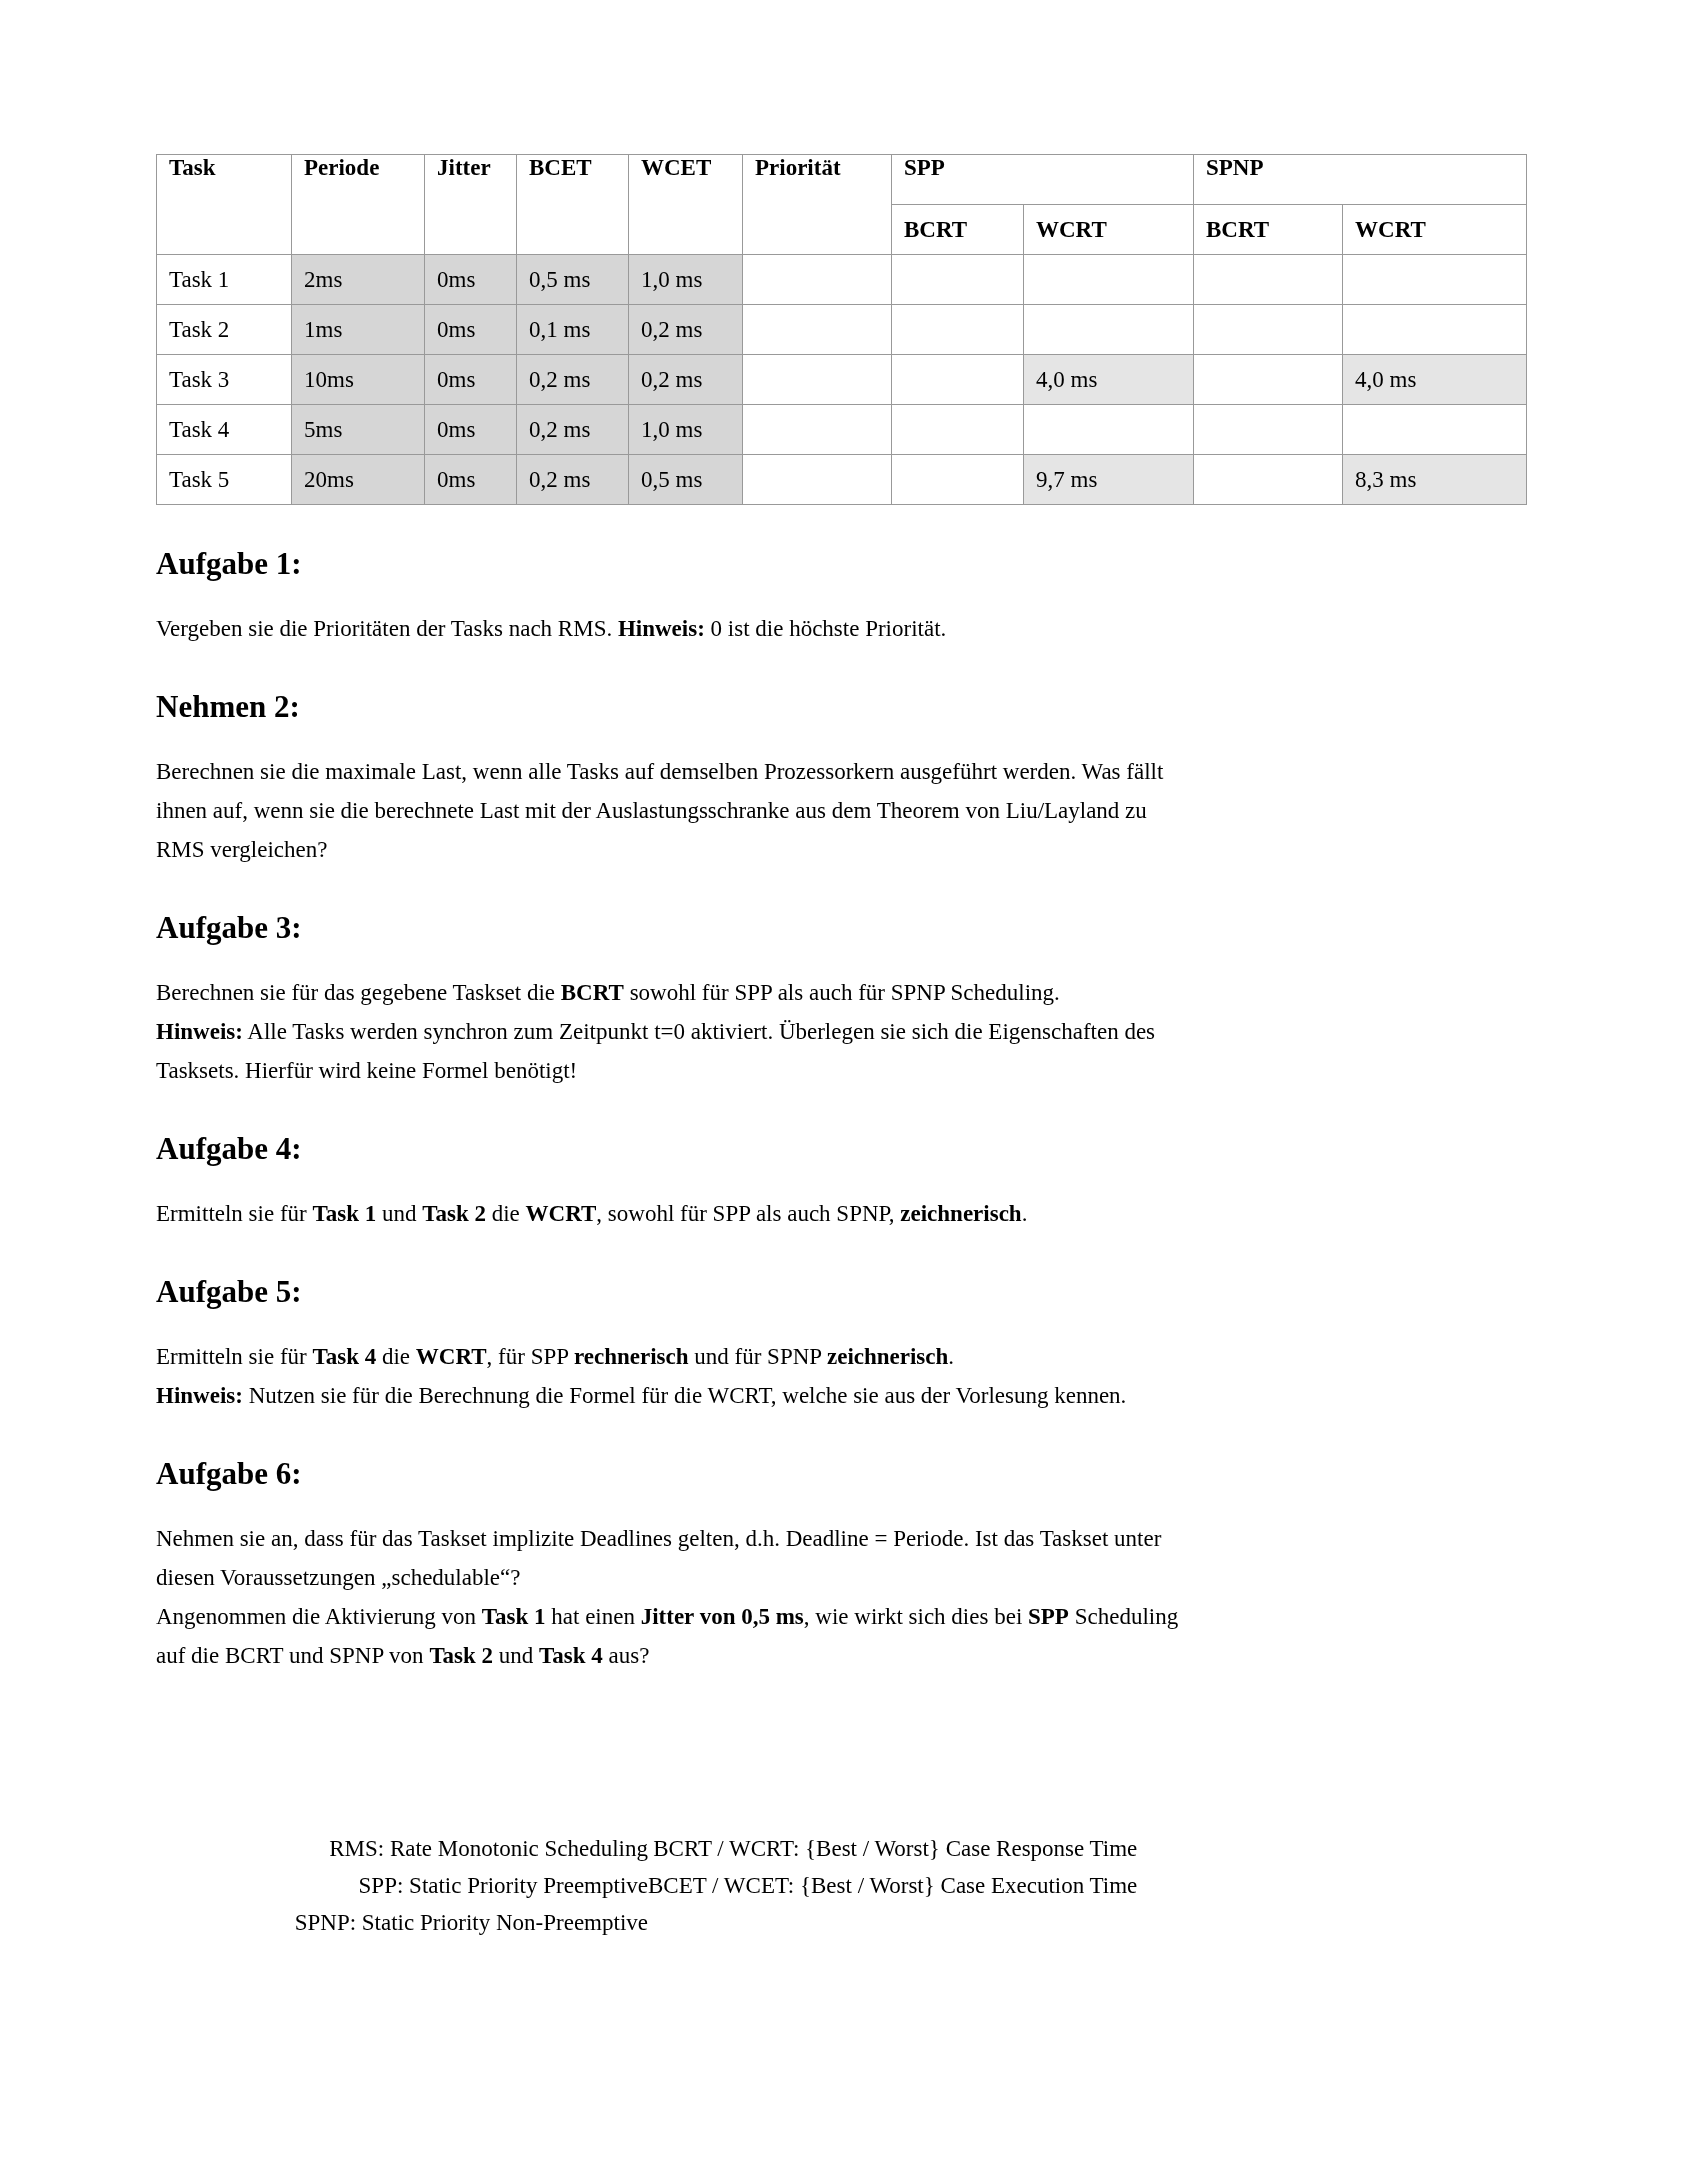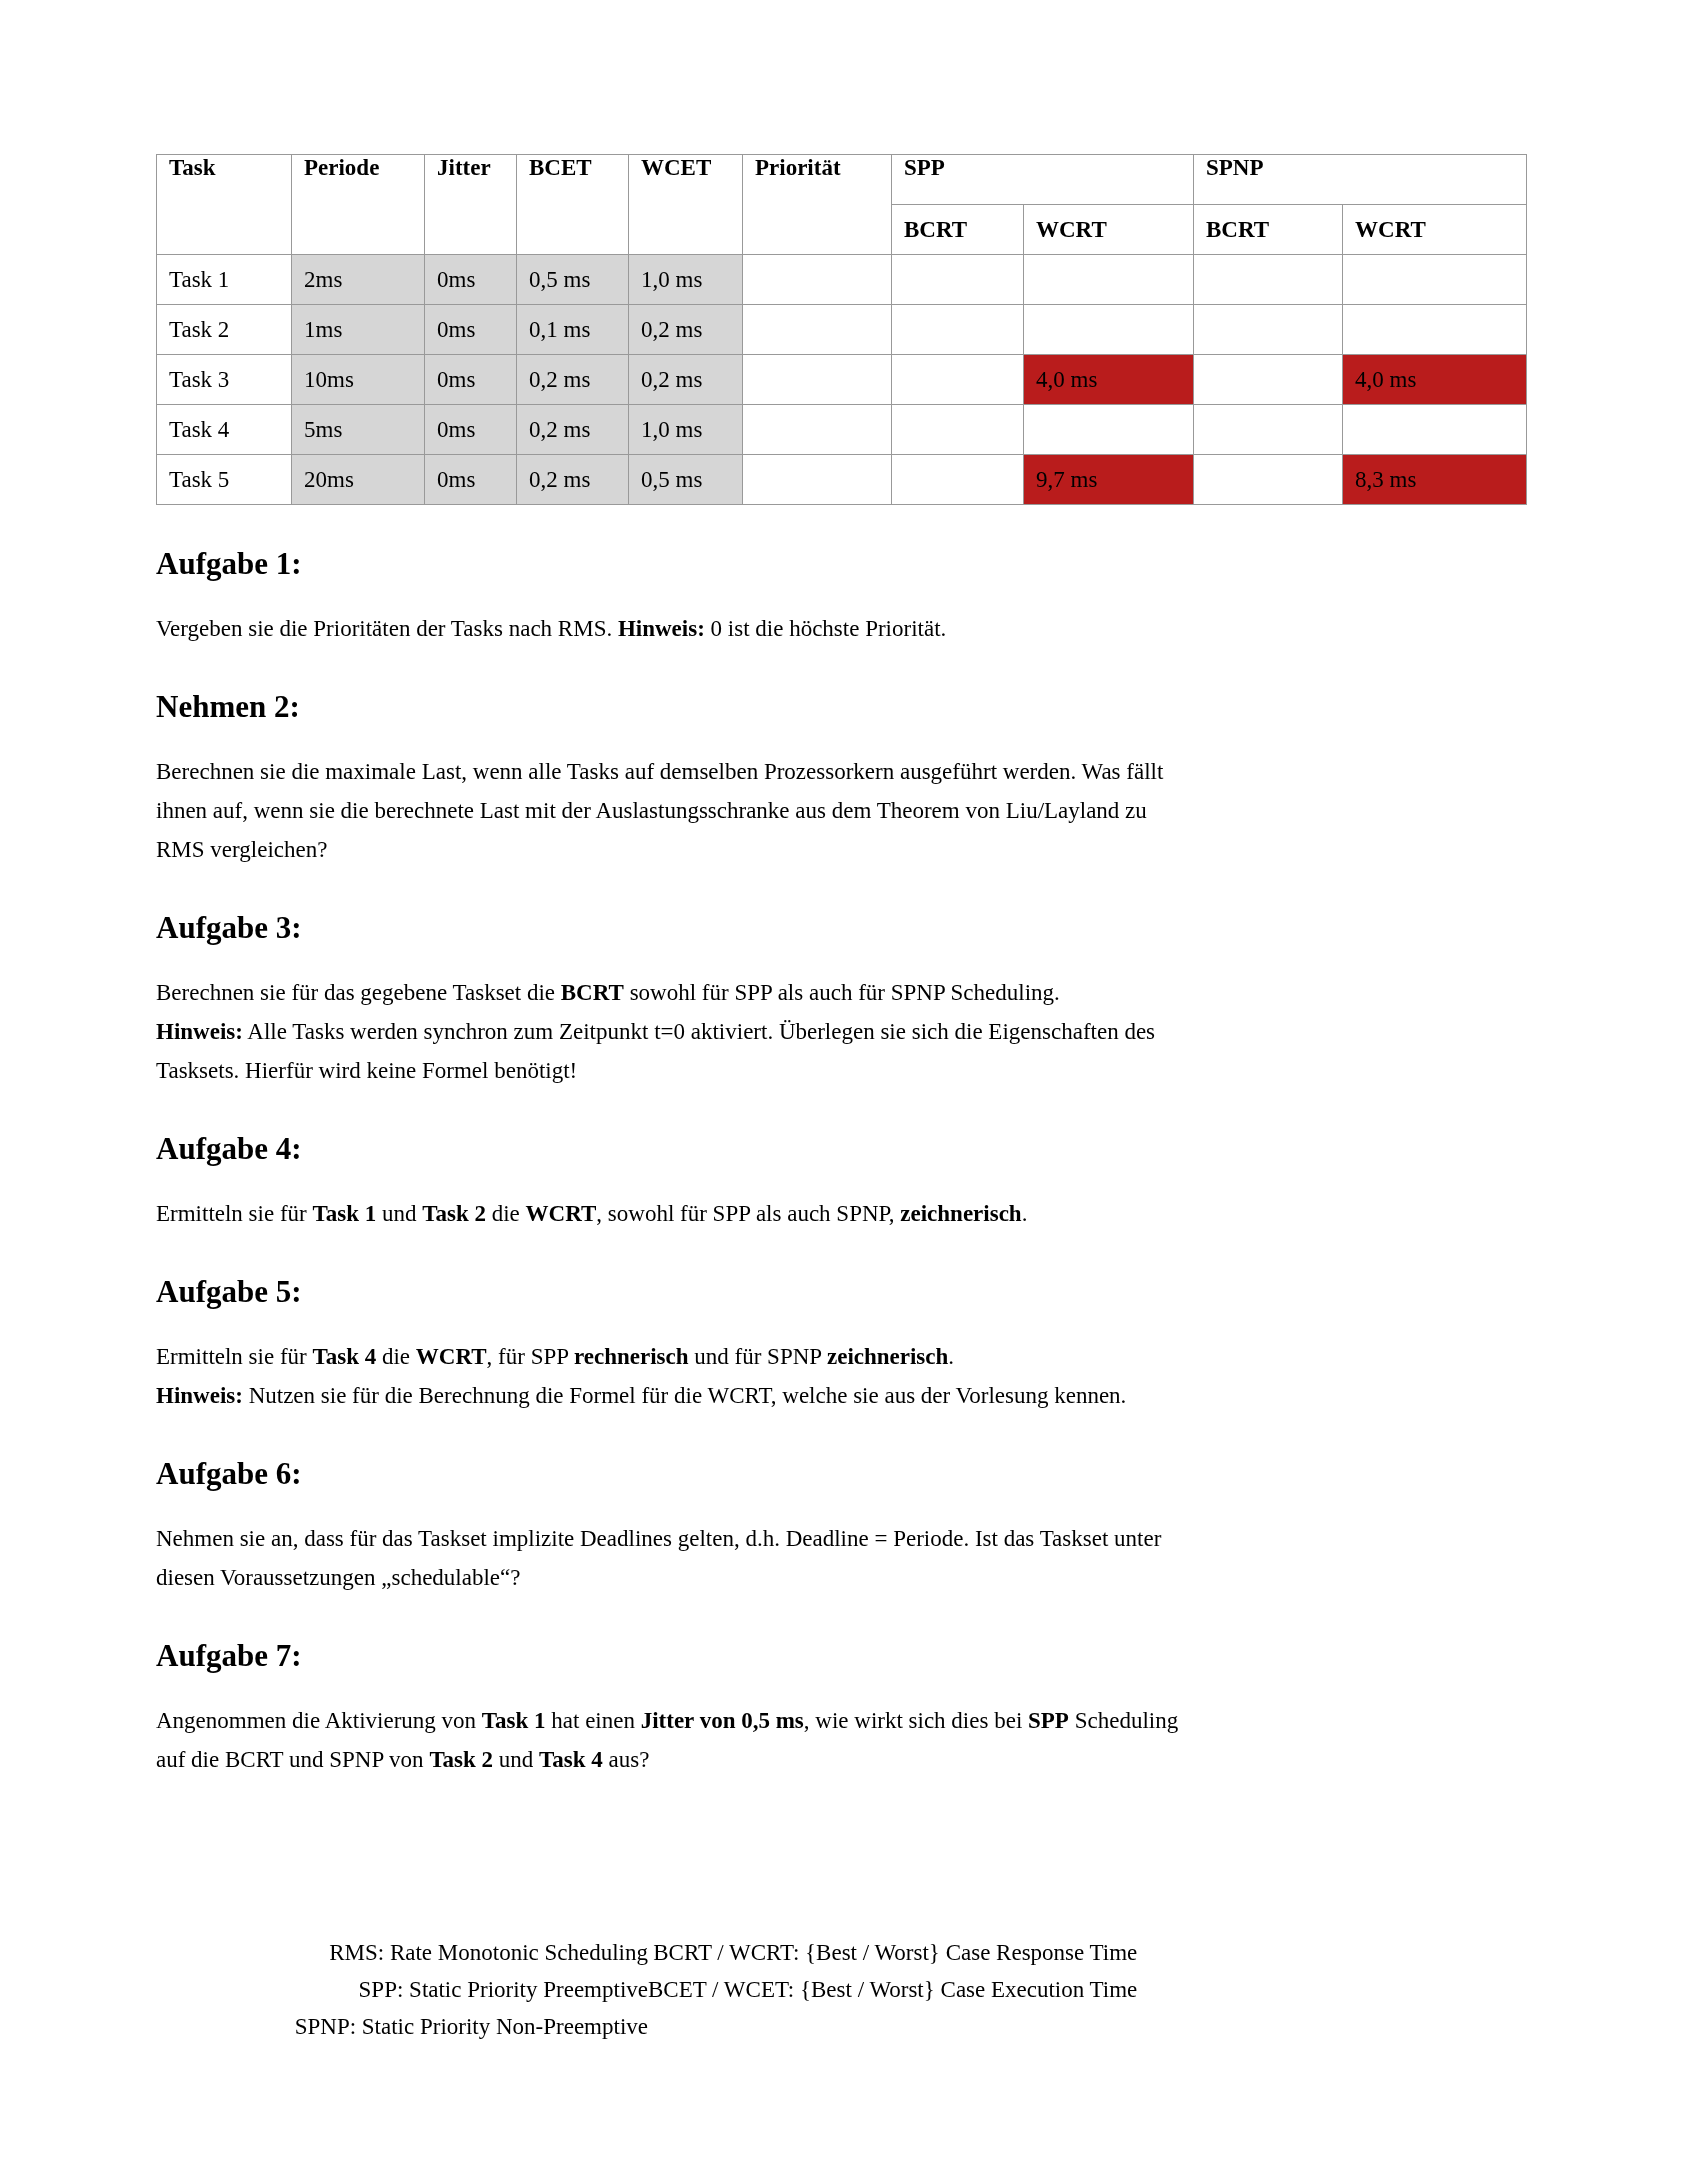--- a/index.html
+++ b/index.html
@@ -27,21 +27,21 @@
     white-space:nowrap;
   }
   table.tasktable th{font-weight:bold;}
   tr.hrow1{height:50px;}
   tr.hrow2{height:50px;}
   tr.drow{height:50px;}
   th.span2{vertical-align:top;padding-top:12px;}
   th.group{text-align:center;vertical-align:top;padding-top:12px;}
   td.rowlabel{font-weight:bold;}
   td.shade{background:#d6d6d6;}
-  td.dark{background:#b91c1c;}
+  td.dark{background:#e5e5e5;}
   
   section{width:1386px;}
   h2.aufgabe{
     font-size:31px;line-height:38px;font-weight:bold;
     margin:40px 0 26px 0;
   }
   p.body{
     font-size:23px;line-height:39px;margin:0;width:1386px;
   }
   .b{font-weight:bold;text-align:center;}
@@ -176,21 +176,20 @@
     <h2 class="aufgabe">Aufgabe 5:</h2>
     <p class="body"><span>Ermitteln sie für </span><span class="b">Task 4</span><span> die </span><span class="b">WCRT</span><span>, für SPP </span><span class="b">rechnerisch</span><span> und für SPNP </span><span class="b">zeichnerisch</span><span>.</span><br><span class="b">Hinweis:</span><span> Nutzen sie für die Berechnung die Formel für die WCRT, welche sie aus der Vorlesung kennen.</span></p>
   </section>
 
   <section>
     <h2 class="aufgabe">Aufgabe 6:</h2>
     <p class="body"><span>Nehmen sie an, dass für das Taskset implizite Deadlines gelten, d.h. Deadline = Periode. Ist das Taskset unter</span><br><span>diesen Voraussetzungen „schedulable“?</span></p>
   </section>
 
   <section>
-    <h2 class="aufgabe">Aufgabe 7:</h2>
     <p class="body"><span>Angenommen die Aktivierung von </span><span class="b">Task 1</span><span> hat einen </span><span class="b">Jitter von 0,5 ms</span><span>, wie wirkt sich dies bei </span><span class="b">SPP</span><span> Scheduling</span><br><span>auf die BCRT und SPNP von </span><span class="b">Task 2</span><span> und </span><span class="b">Task 4</span><span> aus?</span></p>
   </section>
 
   <div class="legend">
     <div class="legend-col left">
       <p class="legend-line">RMS: Rate Monotonic Scheduling</p>
       <p class="legend-line">SPP: Static Priority Preemptive</p>
       <p class="legend-line">SPNP: Static Priority Non-Preemptive</p>
     </div>
     <div class="legend-col right">

